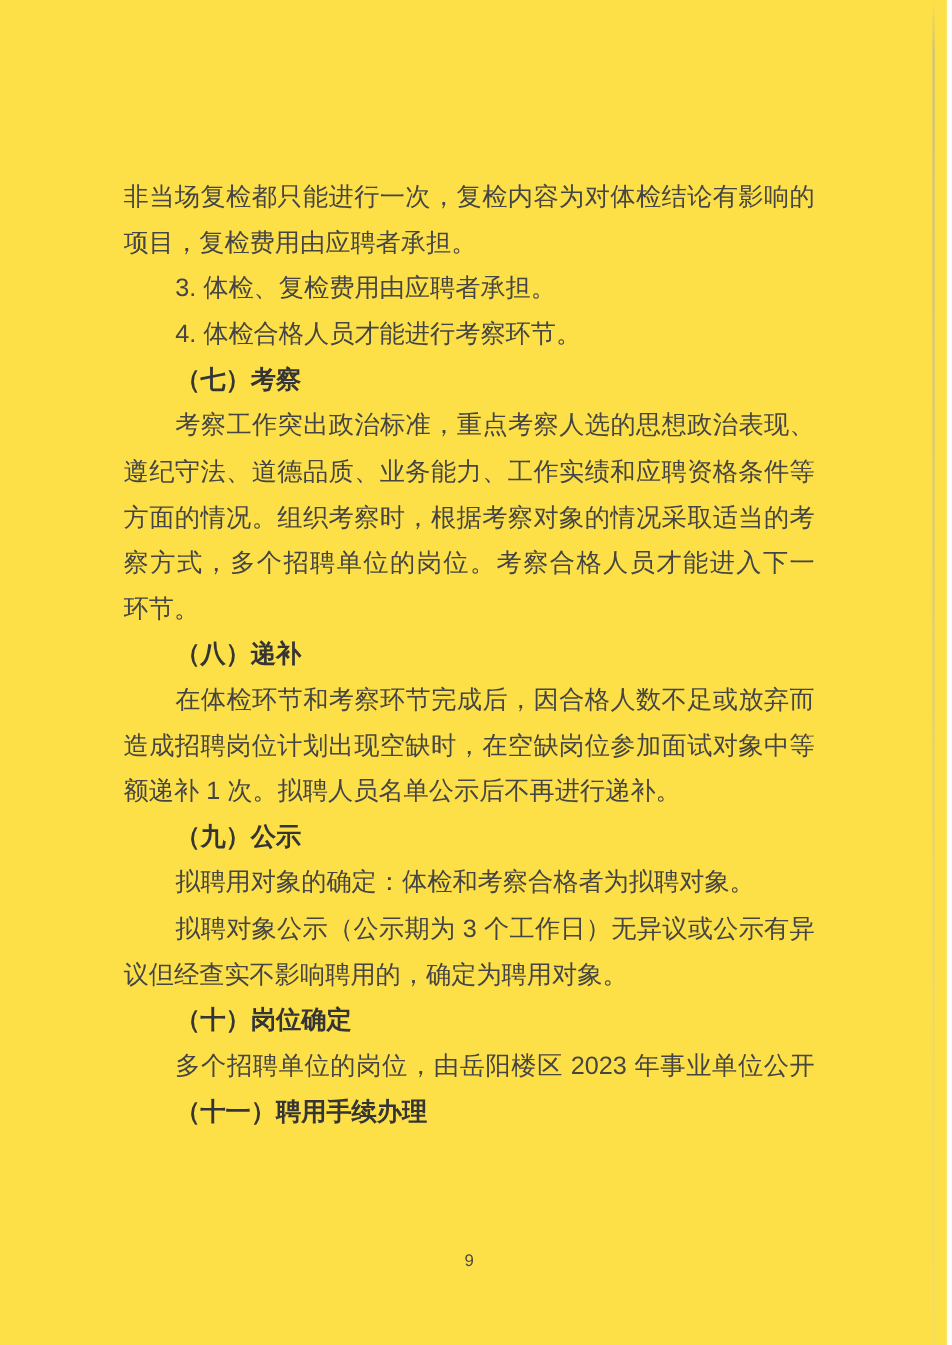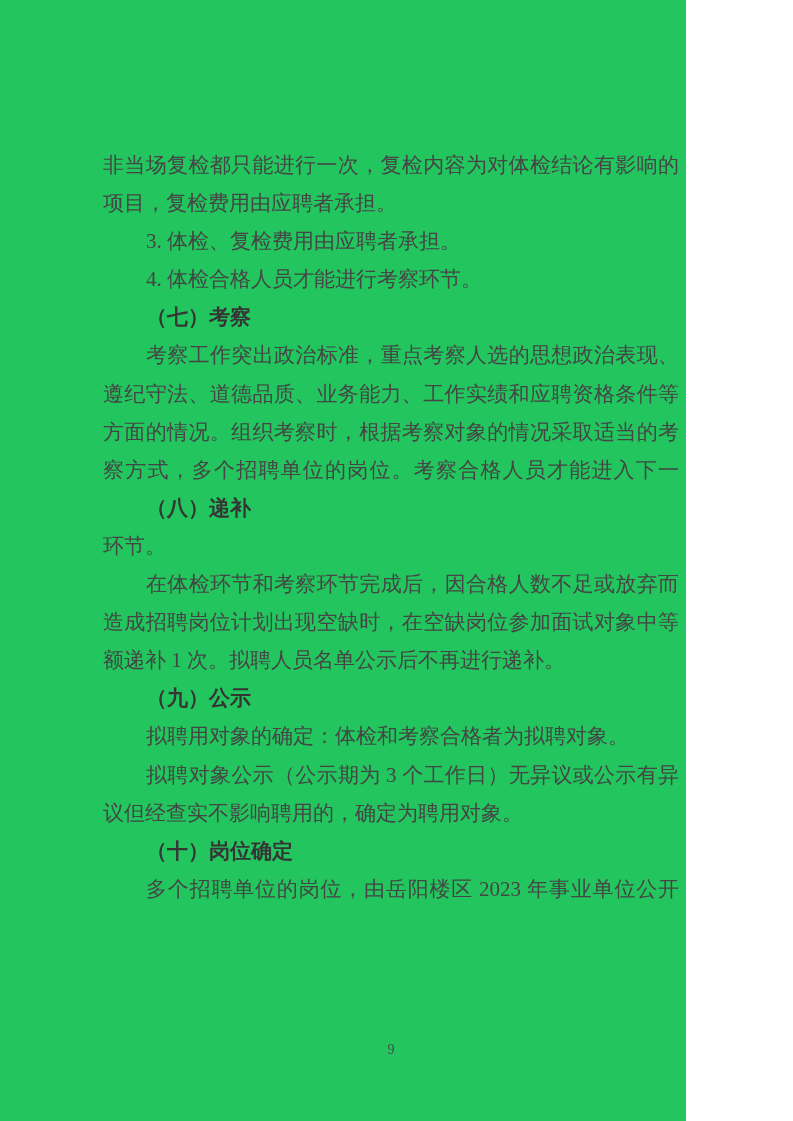--- a/index.html
+++ b/index.html
@@ -2,25 +2,25 @@
 <html><head>
 <meta charset="utf-8">
 <style>
   html, body {
     margin: 0;
     padding: 0;
     background: #ffffff;
   }
   .page {
     position: relative;
-    width: 686px;
+    width: 789px;
     height: 1121px;
-    background: #22c55e;
+    background: #fde047;
     overflow: hidden;
-    font-family: Liberation Serif, serif;
+    font-family: Liberation Sans, sans-serif;
   }
   .textblock {
     position: absolute;
     left: 103px;
     top: 146px;
     width: 576px;
     color: #454545;
     font-size: 21px;
   }
   .line {
@@ -71,27 +71,28 @@
   <div class="textblock" id="textblock">
       <div class="line just">非当场复检都只能进行一次，复检内容为对体检结论有影响的</div>
       <div class="line">项目，复检费用由应聘者承担。</div>
       <div class="line indent">3. 体检、复检费用由应聘者承担。</div>
       <div class="line indent">4. 体检合格人员才能进行考察环节。</div>
       <div class="line heading indent">（七）考察</div>
       <div class="line indent just">考察工作突出政治标准，重点考察人选的思想政治表现、</div>
       <div class="line just">遵纪守法、道德品质、业务能力、工作实绩和应聘资格条件等</div>
       <div class="line just">方面的情况。组织考察时，根据考察对象的情况采取适当的考</div>
       <div class="line just">察方式，多个招聘单位的岗位。考察合格人员才能进入下一</div>
+      <div class="line">环节。</div>
       <div class="line heading indent">（八）递补</div>
-      <div class="line">环节。</div>
       <div class="line indent just">在体检环节和考察环节完成后，因合格人数不足或放弃而</div>
       <div class="line just">造成招聘岗位计划出现空缺时，在空缺岗位参加面试对象中等</div>
       <div class="line">额递补 1 次。拟聘人员名单公示后不再进行递补。</div>
       <div class="line heading indent">（九）公示</div>
       <div class="line indent">拟聘用对象的确定：体检和考察合格者为拟聘对象。</div>
       <div class="line indent just">拟聘对象公示（公示期为 3 个工作日）无异议或公示有异</div>
       <div class="line">议但经查实不影响聘用的，确定为聘用对象。</div>
       <div class="line heading indent">（十）岗位确定</div>
       <div class="line indent just">多个招聘单位的岗位，由岳阳楼区 2023 年事业单位公开</div>
+      <div class="line heading indent">（十一）聘用手续办理</div>
     </div>
   <div class="pagenum">9</div>
   <div class="scan-edge"></div>
 </div>
 
 </body></html>

